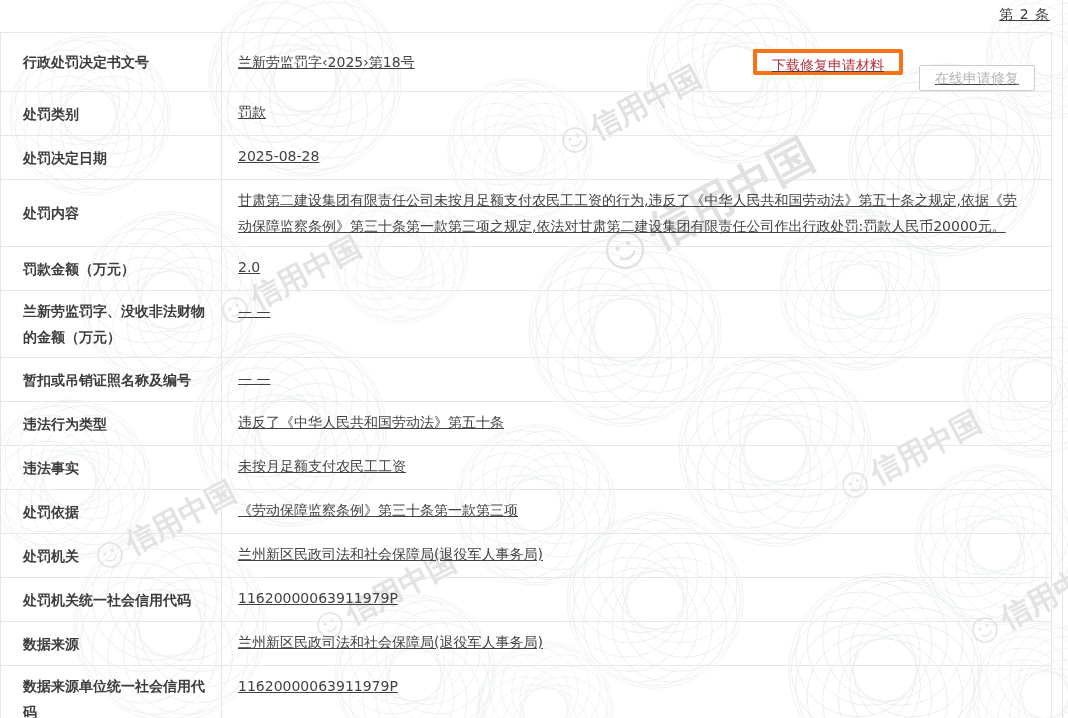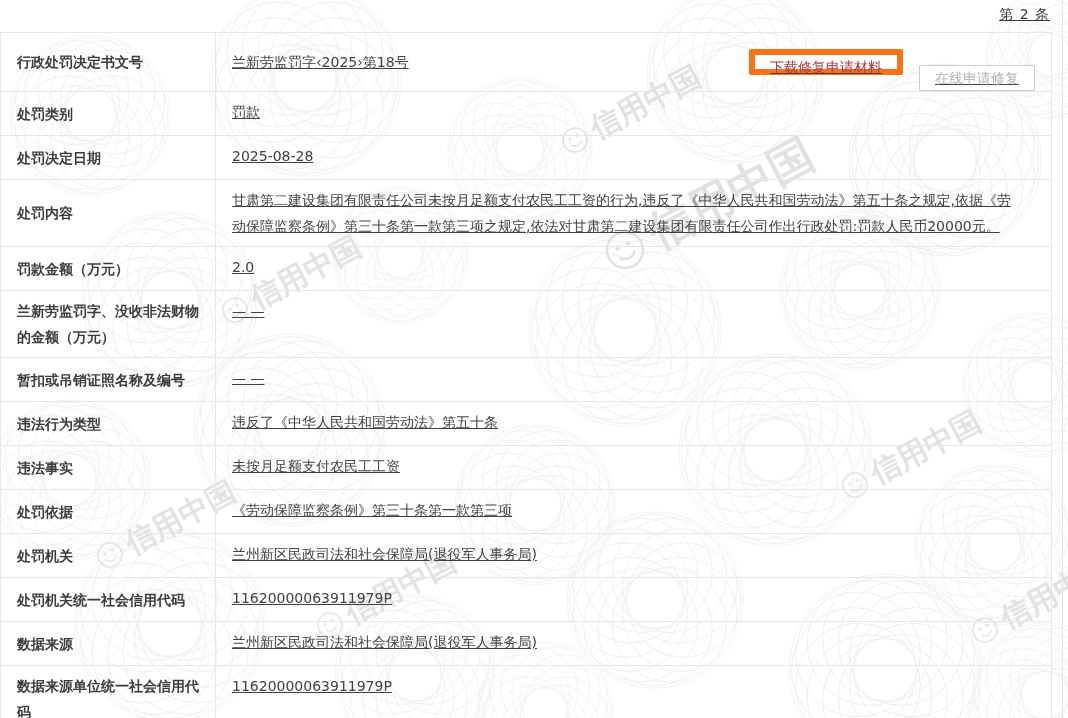--- a/index.html
+++ b/index.html
@@ -29,20 +29,21 @@
     position: absolute; left: 0; top: 32px;
     width: 1052px; z-index: 1;
     border: 1px solid #e7e7e7; border-bottom: none;
     box-sizing: border-box;
     background: transparent;
   }
   .row {
     display: flex; align-items: stretch;
     min-height: 43px;
     border-bottom: 1px solid #e7e7e7;
+    padding-left: 6px;
   }
   .cell { padding: 7px 16px; line-height: 26px; box-sizing: border-box; }
   .cell.label {
     width: 215px; flex: 0 0 215px;
     border-right: 1px solid #e7e7e7;
     font-weight: bold; color: #3c3c3c;
     display: flex; flex-direction: column; justify-content: center;
   }
   .cell.value {
     flex: 1 1 auto; color: #424242;
@@ -51,21 +52,21 @@
   .cell.value.single { align-items: center; padding-top: 0; padding-bottom: 0; }
   .value-text { display: inline-block; max-width: 780px; }
   .actions { margin-left: auto; display: flex; align-items: center; }
   .btn {
     display: inline-block; background: #ffffff;
     height: 26px; line-height: 24px; padding: 0 15px;
     font-size: 14px; font-family: inherit;
     border-radius: 2px; cursor: pointer; box-sizing: border-box;
     white-space: nowrap;
   }
-  .btn-red { border: 6px solid #f97316; color: #b5343f; }
+  .btn-red { border: 4px solid #f97316; color: #b5343f; }
   .btn-gray { border: 1px solid #cbcbcb; color: #b4b4b4; margin-left: 16px; margin-top: 32px; }
 </style>
 </head>
 <body>
 
 <svg class="watermark" width="1068" height="718" viewBox="0 0 1068 718" aria-hidden="true">
   <defs>
     <g id="rosette">
         <circle cx="26.0" cy="0.0" r="52" fill="none" stroke="#d6e3d6" stroke-width="0.8"></circle>
         <circle cx="22.5" cy="13.0" r="52" fill="none" stroke="#d6e3d6" stroke-width="0.8"></circle>

